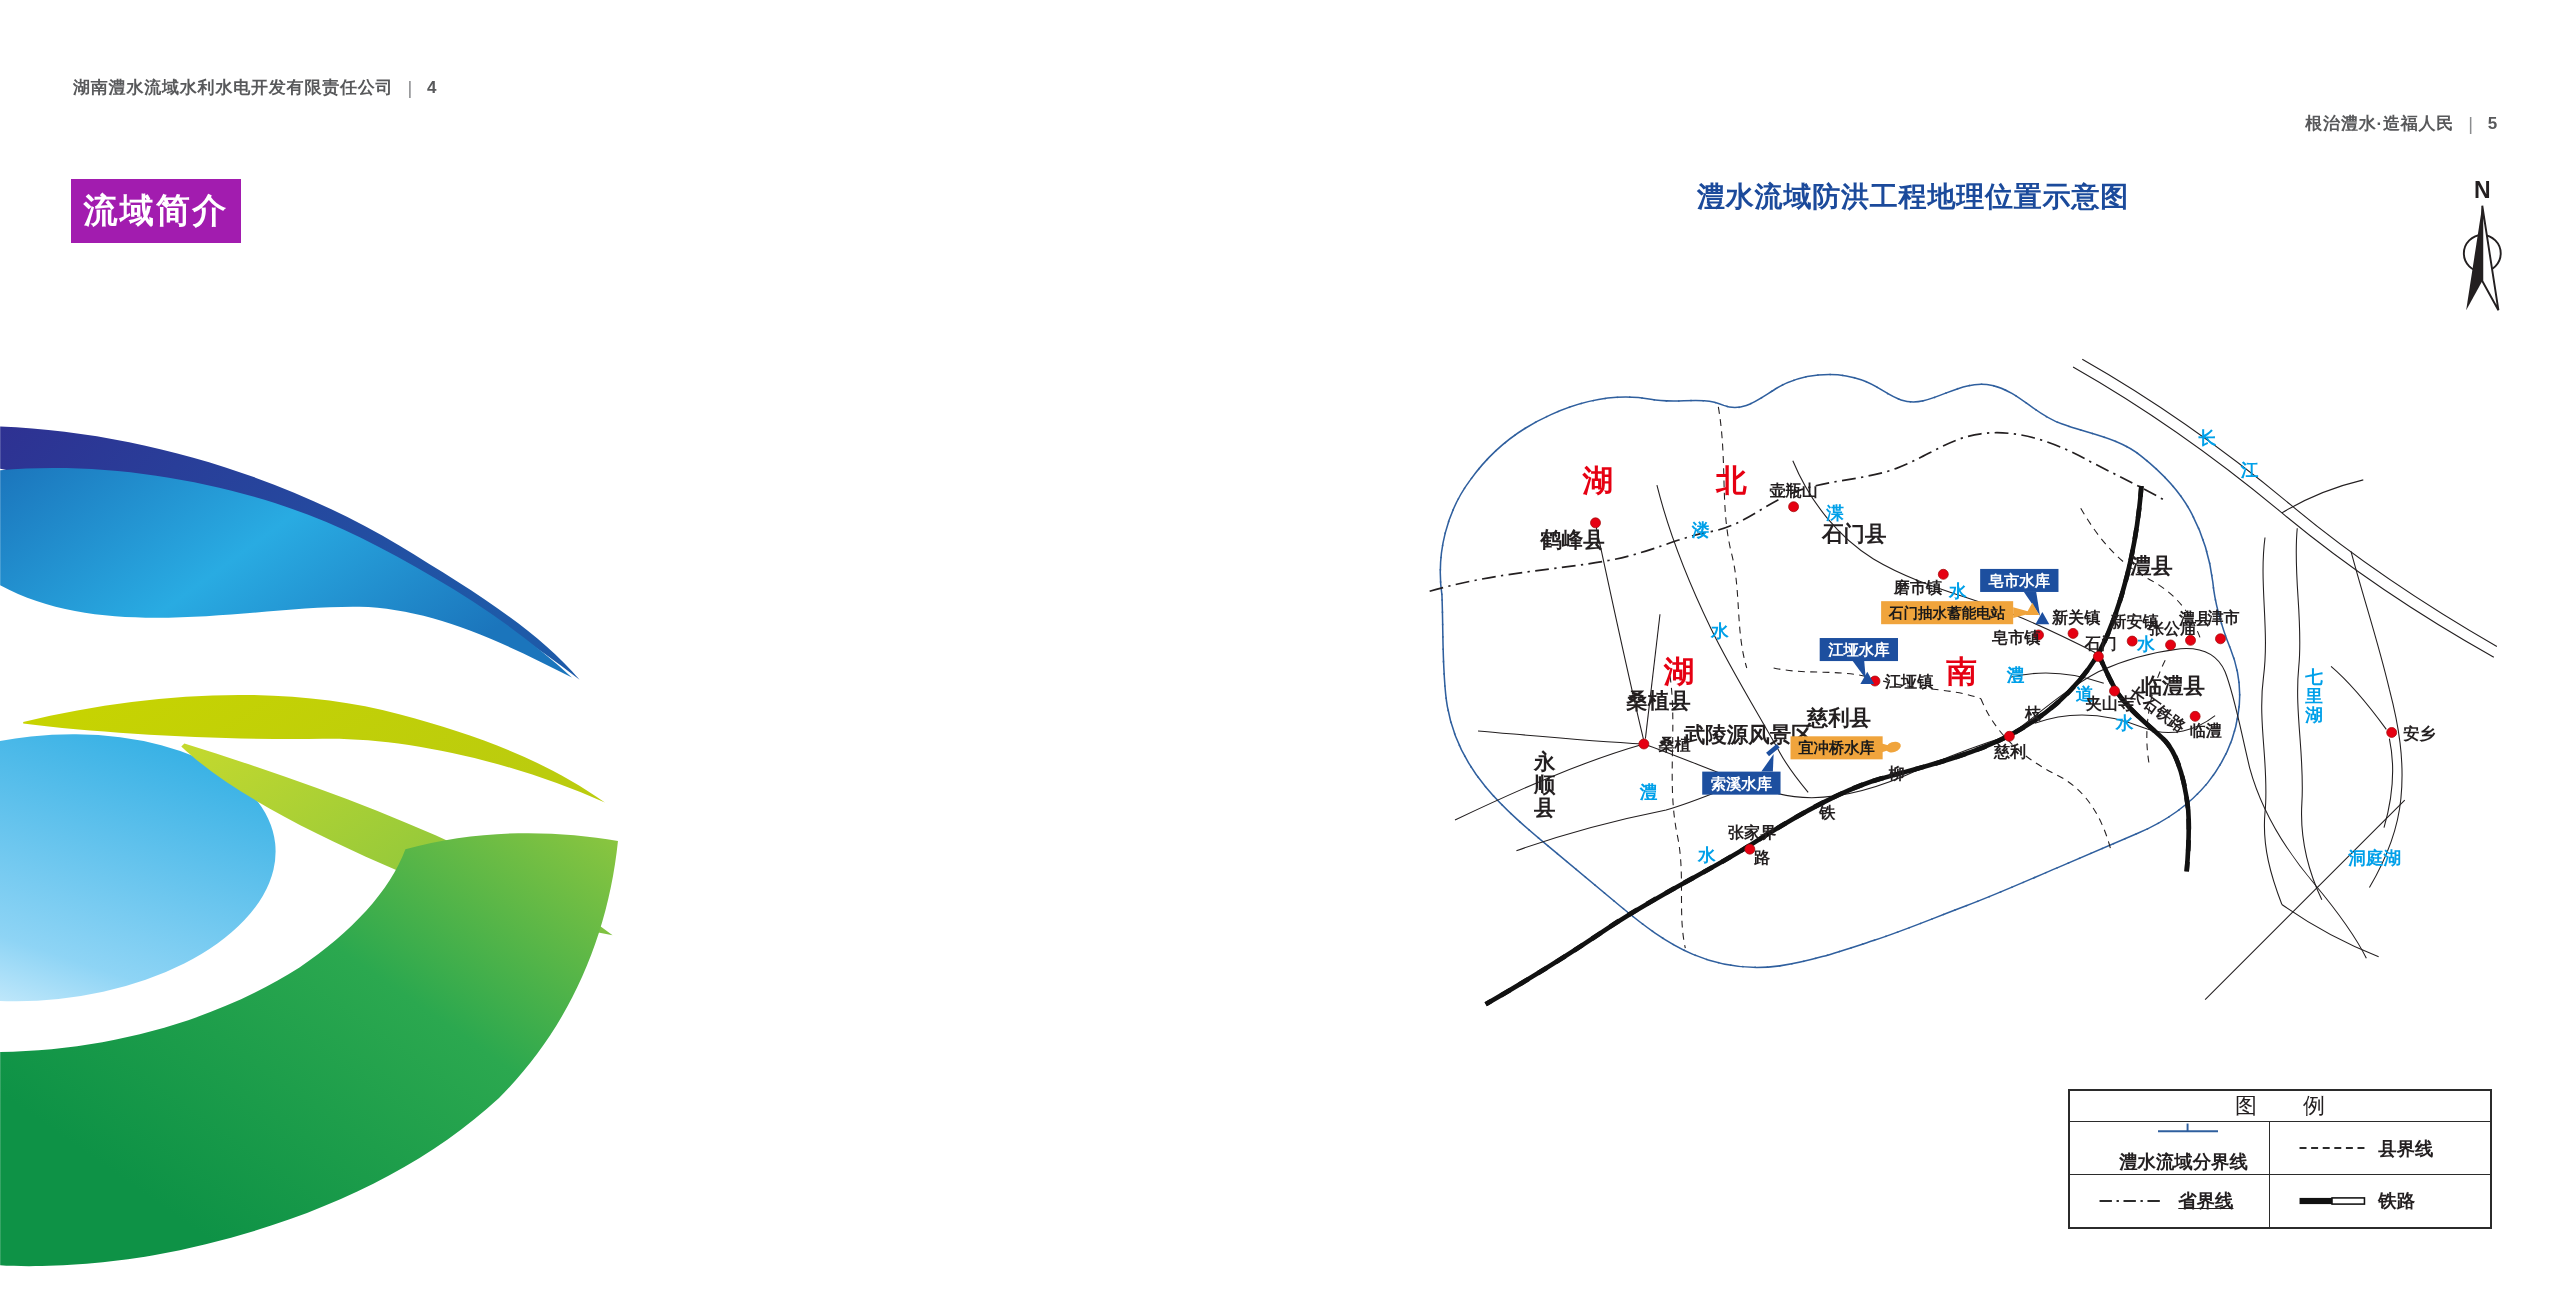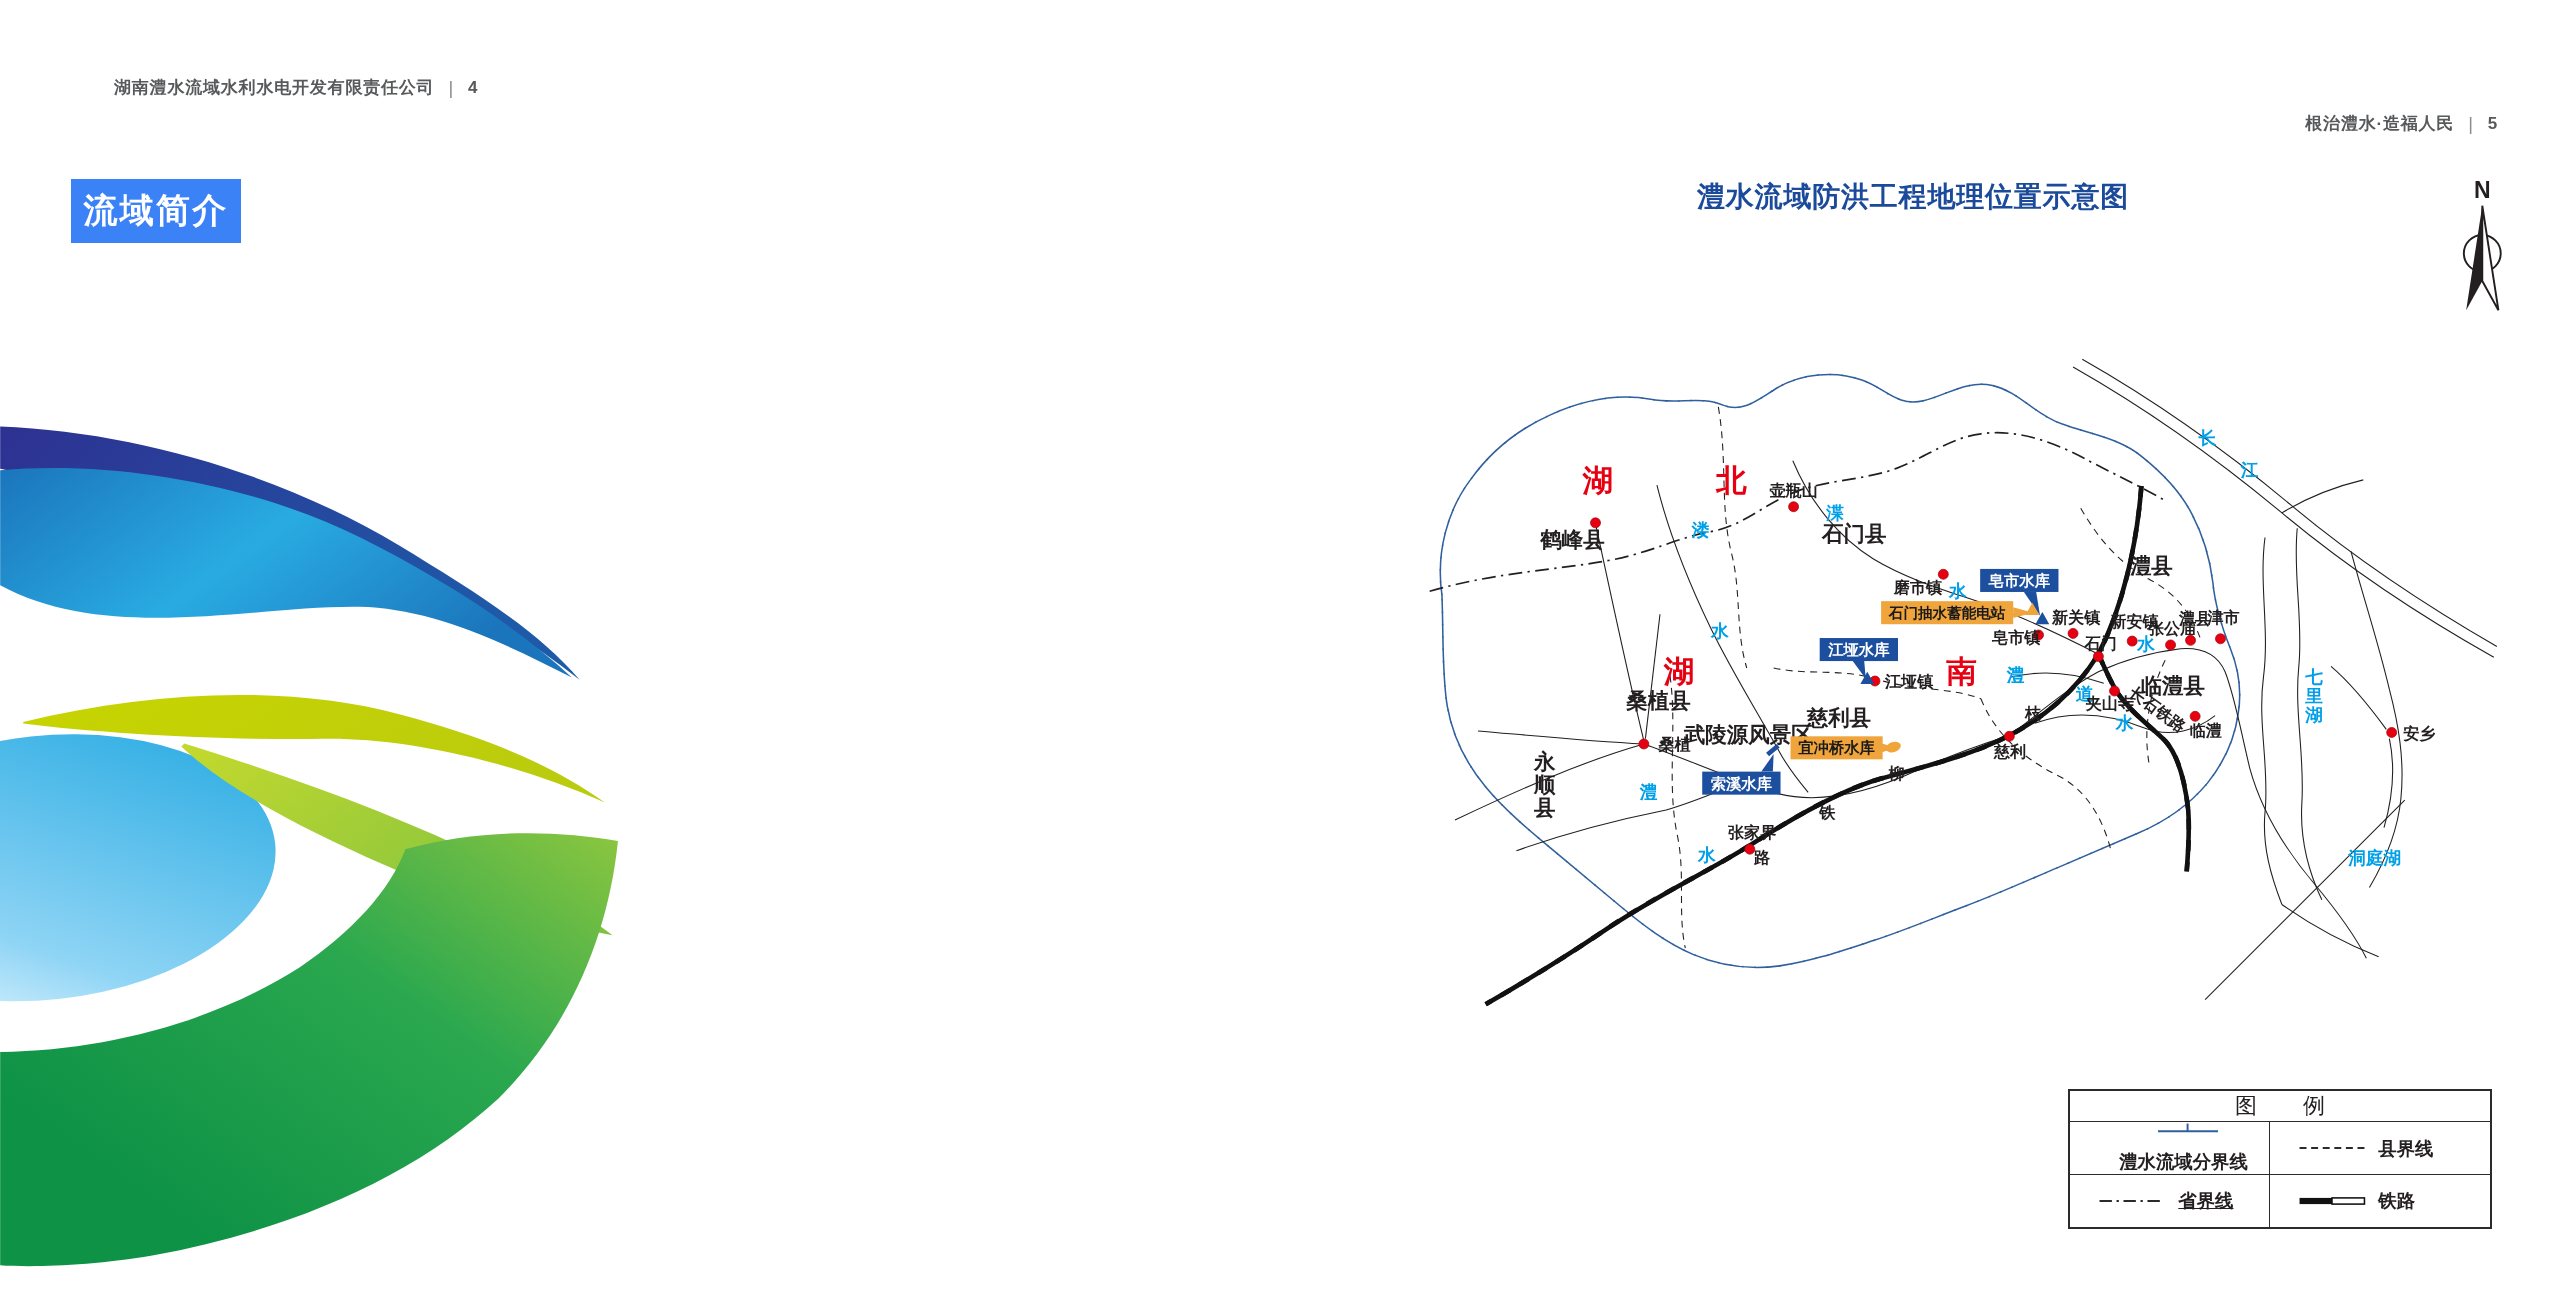--- a/index.html
+++ b/index.html
@@ -2,26 +2,26 @@
 <html style="font-size:12.3px"><head>
 <meta charset="utf-8">
 <style>
   * { margin:0; padding:0; box-sizing:border-box; }
   html,body { width:2576px; height:1306px; }
   body { position:relative; background:#ffffff; overflow:hidden;
          font-family:"Liberation Sans","DejaVu Sans",sans-serif; color:#231F20; }
 
   .hdr { position:absolute; top:76px; font-size:17px; font-weight:bold; color:#58595B;
          letter-spacing:0.8px; display:flex; align-items:center; gap:14px; }
-  .hdr-left { left:73px;margin-left:41px; }
+  .hdr-left { left:73px; }
   .hdr-right { right:78px;margin-top:36px; }
   .hdr .sep { font-weight:normal; color:#8a8c8e; font-size:18.4px; }
 
   .title-box { position:absolute; left:71px; top:179px; width:170px; height:64px;
-               background:#3b82f6; color:#ffffff; font-size:34px; font-weight:bold;
+               background:#a21caf; color:#ffffff; font-size:34px; font-weight:bold;
                letter-spacing:2.3px; display:flex; align-items:center; justify-content:center; }
 
   .body-text { position:absolute; left:610px; top:427px; width:518px;
                font-family:"Liberation Serif","DejaVu Serif",serif;
                font-size:17.7px; line-height:32px; font-weight:bold; color:#1a1a1a;
                text-align:justify; }
   .body-text p { margin:0 0 35px 0; text-indent:2em; }
 
   .map-title { position:absolute; left:1697px; top:178px; font-size:28px; font-weight:bold;
                color:#1B4A9B; letter-spacing:0.8px; }

